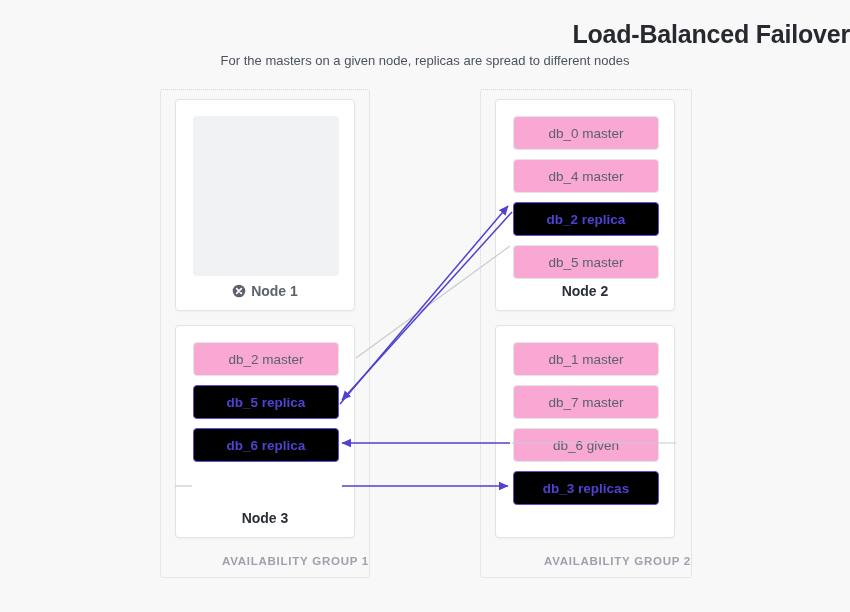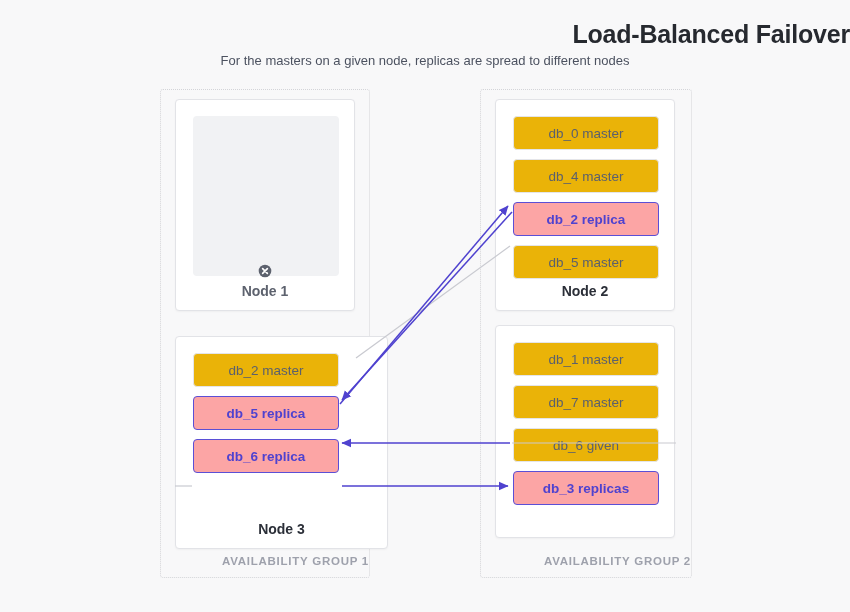--- a/index.html
+++ b/index.html
@@ -71,21 +71,21 @@
   .node {
     position: absolute;
     background: #ffffff;
     border: 1px solid #e2e3e7;
     border-radius: 4px;
     box-sizing: border-box;
     box-shadow: 0 1px 2px rgba(20,22,30,0.04);
   }
   #node-1 { left: 175px; top: 99px; width: 180px; height: 212px; }
   #node-2 { left: 495px; top: 99px; width: 180px; height: 212px; }
-  #node-3 { left: 175px; top: 336px; width: 213px; height: 213px; }
+  #node-3 { left: 175px; top: 325px; width: 180px; height: 213px; }
   #node-4 { left: 495px; top: 325px; width: 180px; height: 213px; padding-left: 36px; }
 
   .db-list {
     position: absolute;
     left: 17px;
     top: 16px;
     width: 146px;
   }
 
   .db-box {
@@ -93,27 +93,27 @@
     width: 146px;
     height: 34px;
     margin-bottom: 9px;
     border-radius: 4px;
     display: flex;
     align-items: center;
     justify-content: center;
     font-size: 13.5px;
   }
   .db-box.master {
-    background: #eab308;
+    background: #f9a8d4;
     border: 1px solid #e4e5e9;
     color: #5b606d;
     font-weight: normal;
   }
   .db-box.replica {
-    background: #fca5a5;
+    background: #000000;
     border: 1.6px solid #5b4fd6;
     color: #4f42cf;
     font-weight: bold;
   }
 
   .node-placeholder {
     position: absolute;
     left: 17px;
     top: 16px;
     width: 146px;
@@ -128,21 +128,20 @@
     bottom: 11px;
     width: 100%;
     text-align: center;
     font-size: 14px;
     font-weight: bold;
     color: #2b2f38;
     display: flex;
     align-items: center;
     justify-content: center;
     gap: 5px;
-    flex-direction: column;
   }
   .node-label.failed { color: #5d626e; }
 
   .fail-icon {
     display: inline-block;
     width: 14px;
     height: 14px;
     flex: none;
     line-height: 0;
   }

